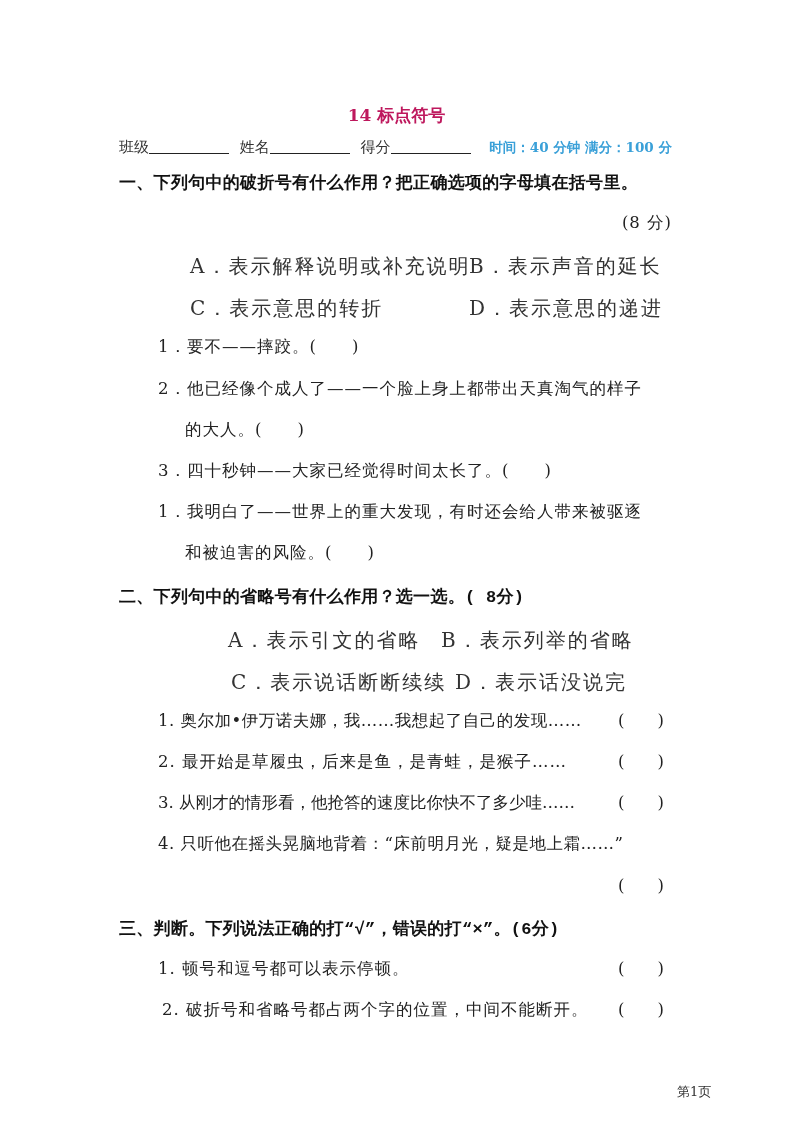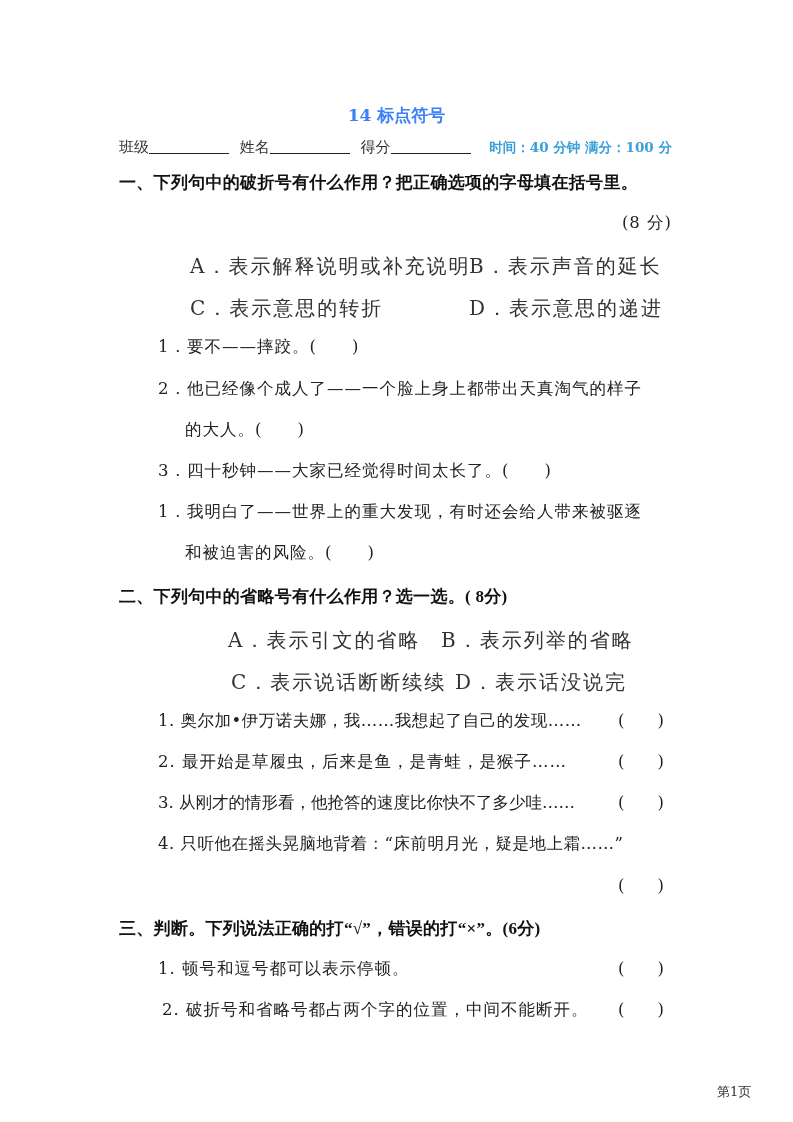--- a/index.html
+++ b/index.html
@@ -1,27 +1,27 @@
 <!DOCTYPE html>
 <html><head>
 <meta charset="utf-8">
 <style>
   html, body { margin: 0; padding: 0; background: #ffffff; }
   body { width: 793px; height: 1122px; position: relative; overflow: hidden;
          font-family: "DejaVu Serif", "Liberation Serif", serif; color: #222; }
   .abs { position: absolute; white-space: nowrap; }
-  .title { left: 0; width: 793px; top: 104px; text-align: center; font-size: 17px; font-weight: bold; color: #3b82f6; }
+  .title { left: 0; width: 793px; top: 104px; text-align: center; font-size: 17px; font-weight: bold; color: #be185d; }
   .meta { top: 138px; left: 119px; font-size: 15px; color: #333; }
   .meta .blank { display: inline-block; border-bottom: 1.5px solid #222; height: 14px; vertical-align: -2px; }
   .meta .time { color: #3aa0d8; font-size: 13.5px; font-weight: bold; }
-  .sec { left: 119px; font-size: 17px; font-family: Liberation Serif, serif; font-weight: bold; color: #111; letter-spacing: 0.3px; }
+  .sec { left: 119px; font-size: 17px; font-family: Liberation Mono, monospace; font-weight: bold; color: #111; letter-spacing: 0.3px; }
   .txt { font-size: 16.5px; color: #222; letter-spacing: 1px; text-align: right; }
   .opt { font-size: 20px; color: #333; letter-spacing: 2px; }
   .paren { font-size: 16.5px; color: #222; }
-  .page { font-size: 13px; color: #333; margin-left: 40px; }
+  .page { font-size: 13px; color: #333; }
 </style>
 </head>
 <body>
 
 <div class="abs title">14  标点符号</div>
 
 <div class="abs meta">
   <span>班级</span><span class="blank" style="width:80px"></span>
   <span style="margin-left:6px">姓名</span><span class="blank" style="width:80px"></span>
   <span style="margin-left:6px">得分</span><span class="blank" style="width:80px"></span>

